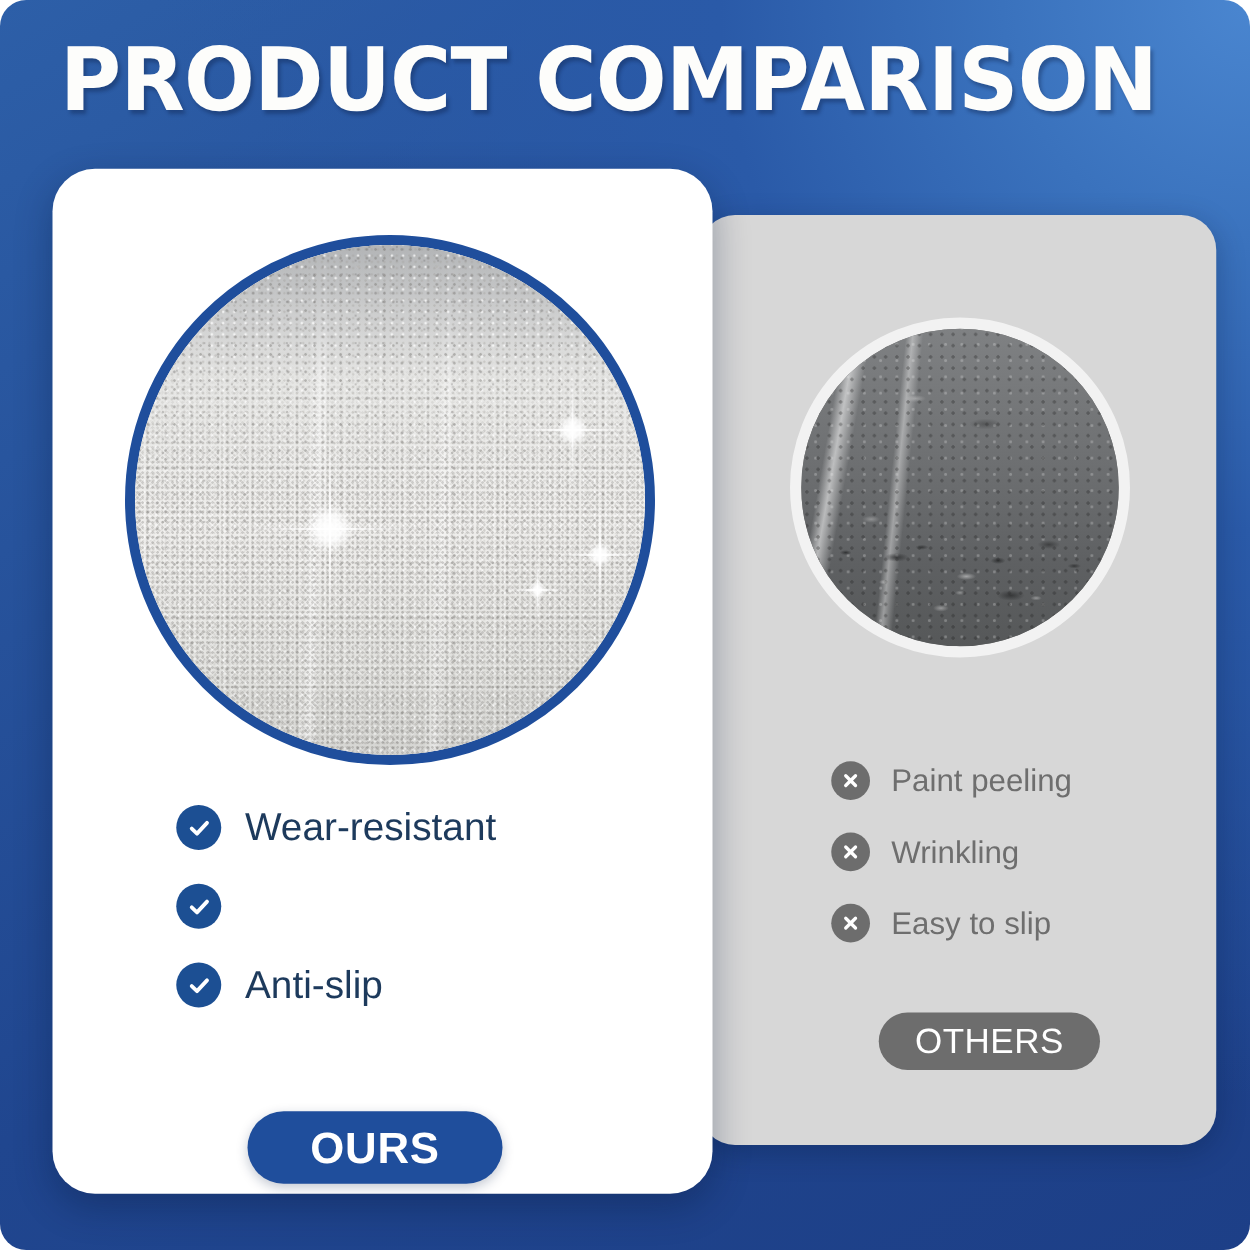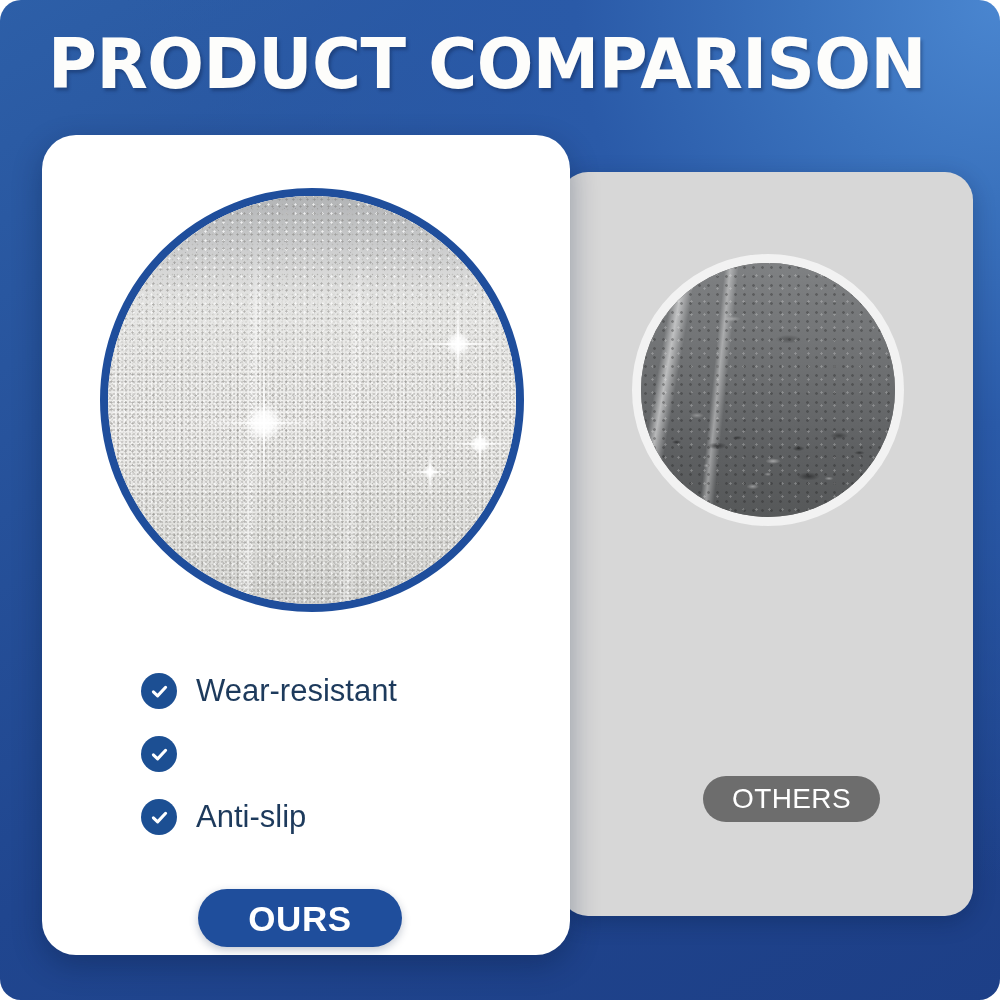--- a/index.html
+++ b/index.html
@@ -161,21 +161,21 @@
       radial-gradient(ellipse 6px 3px at 26% 52%, rgba(225,225,225,0.5) 0%, transparent 65%),
       radial-gradient(ellipse 8px 3px at 38% 26%, rgba(40,41,42,0.75) 0%, transparent 65%),
       radial-gradient(ellipse 6px 3px at 50% 60%, rgba(215,215,215,0.45) 0%, transparent 65%),
       radial-gradient(ellipse 9px 4px at 62% 36%, rgba(34,35,36,0.8) 0%, transparent 65%),
       radial-gradient(ellipse 7px 3px at 74% 64%, rgba(230,230,230,0.45) 0%, transparent 65%),
       radial-gradient(ellipse 8px 3px at 86% 40%, rgba(38,39,40,0.75) 0%, transparent 65%);
     opacity:0.95;
   }
 
   
-  #ours-list  { position:absolute; left:99px;  top:538px; }
+  #ours-list  { position:absolute; left:99px;  top:509px; }
   #others-list{ position:absolute; left:105px; top:437px; }
 
   .frow { display:flex; align-items:center; }
   #ours-list   .frow { margin-bottom:27px; }
   #others-list .frow { margin-bottom:26px; }
 
   .badge-ico {
     flex:0 0 auto;
     border-radius:50%;
     display:flex; align-items:center; justify-content:center;
@@ -204,21 +204,21 @@
     border-radius:29px;
     display:flex; align-items:center; justify-content:center;
     box-shadow:0 3px 9px rgba(10,30,70,0.25);
   }
   #ours-pill span {
     color:#fff; font-size:35px; font-weight:700;
     letter-spacing:0.6px; line-height:1;
   }
   #others-pill {
     position:absolute;
-    left:143px; top:604px;
+    left:143px; top:638px;
     width:177px; height:46px;
     background:#6d6d6d;
     border-radius:23px;
     display:flex; align-items:center; justify-content:center;
   }
   #others-pill span {
     color:#fff; font-size:28px; font-weight:400;
     letter-spacing:0.4px; line-height:1;
   }
 </style>
@@ -230,20 +230,46 @@
   <div id="title">PRODUCT COMPARISON</div>
 
   <div class="card" id="card-others">
 
     <div id="others-photo-wrap">
       <div id="others-photo"></div>
       <div id="others-damage"></div>
       <div id="others-rubble"></div>
     </div>
 
+    <div id="others-list">
+      <div class="frow">
+        <span class="badge-ico ico-x">
+          <svg width="17" height="17" viewBox="0 0 20 20">
+              <path d="M5.4 5.4 L14.6 14.6 M14.6 5.4 L5.4 14.6" stroke="#fff" stroke-width="3.1" stroke-linecap="round"></path>
+            </svg>
+        </span>
+        <span class="flabel-others">Paint peeling</span>
+      </div>
+      <div class="frow">
+        <span class="badge-ico ico-x">
+          <svg width="17" height="17" viewBox="0 0 20 20">
+              <path d="M5.4 5.4 L14.6 14.6 M14.6 5.4 L5.4 14.6" stroke="#fff" stroke-width="3.1" stroke-linecap="round"></path>
+            </svg>
+        </span>
+        <span class="flabel-others">Wrinkling</span>
+      </div>
+      <div class="frow">
+        <span class="badge-ico ico-x">
+          <svg width="17" height="17" viewBox="0 0 20 20">
+              <path d="M5.4 5.4 L14.6 14.6 M14.6 5.4 L5.4 14.6" stroke="#fff" stroke-width="3.1" stroke-linecap="round"></path>
+            </svg>
+        </span>
+        <span class="flabel-others">Easy to slip</span>
+      </div>
+    </div>
 
     <div id="others-pill">
       <span>OTHERS</span>
     </div>
   </div>
 
   <div class="card" id="card-ours">
 
     <div id="ours-photo-wrap">
       <div id="ours-photo"></div>

